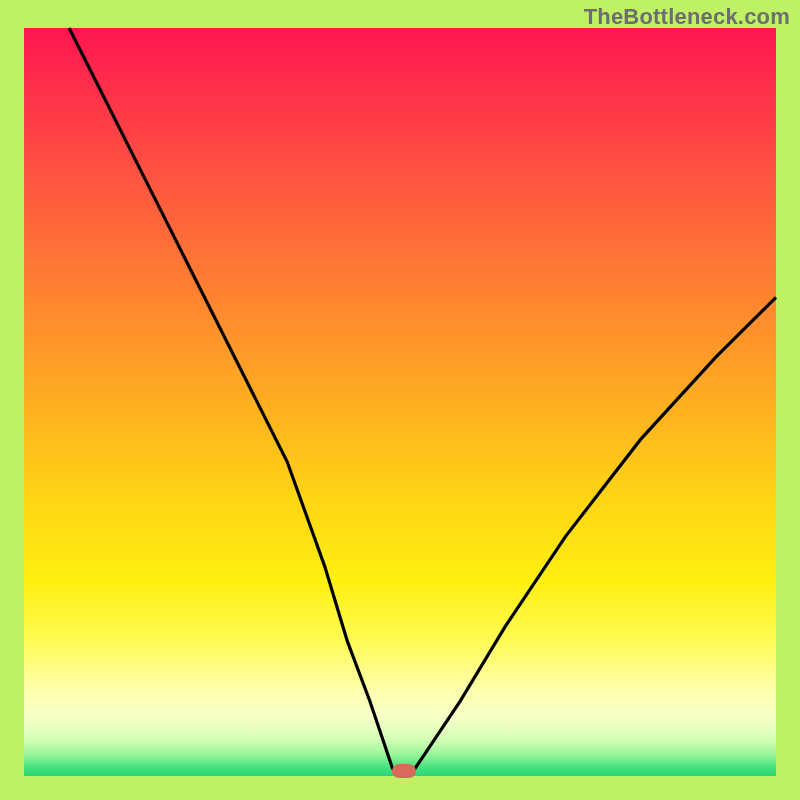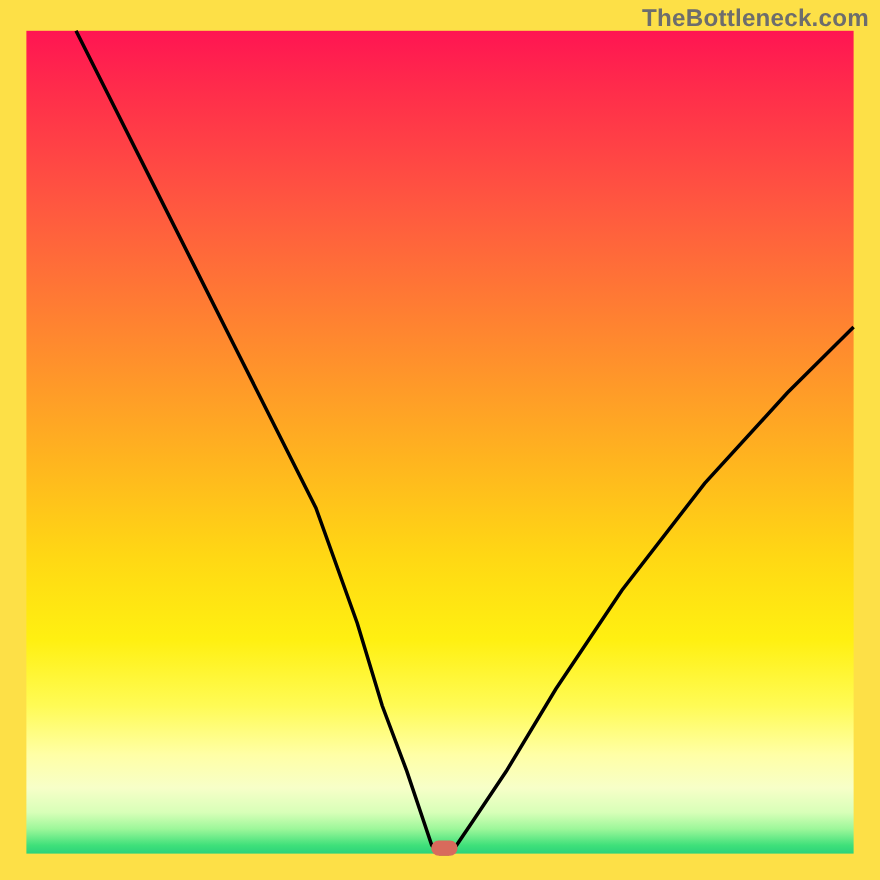--- a/index.html
+++ b/index.html
@@ -8,21 +8,21 @@
     width: 800px;
     height: 800px;
     background: #000;
     overflow: hidden;
     font-family: Arial, Helvetica, sans-serif;
   }
   .frame {
     position: relative;
     width: 800px;
     height: 800px;
-    background: #fde047;
+    background: #bef264;
   }
   .watermark {
     position: absolute;
     top: 4px;
     right: 10px;
     font-size: 22px;
     font-weight: 600;
     color: #6d6d6d;
     letter-spacing: 0.2px;
     z-index: 10;

